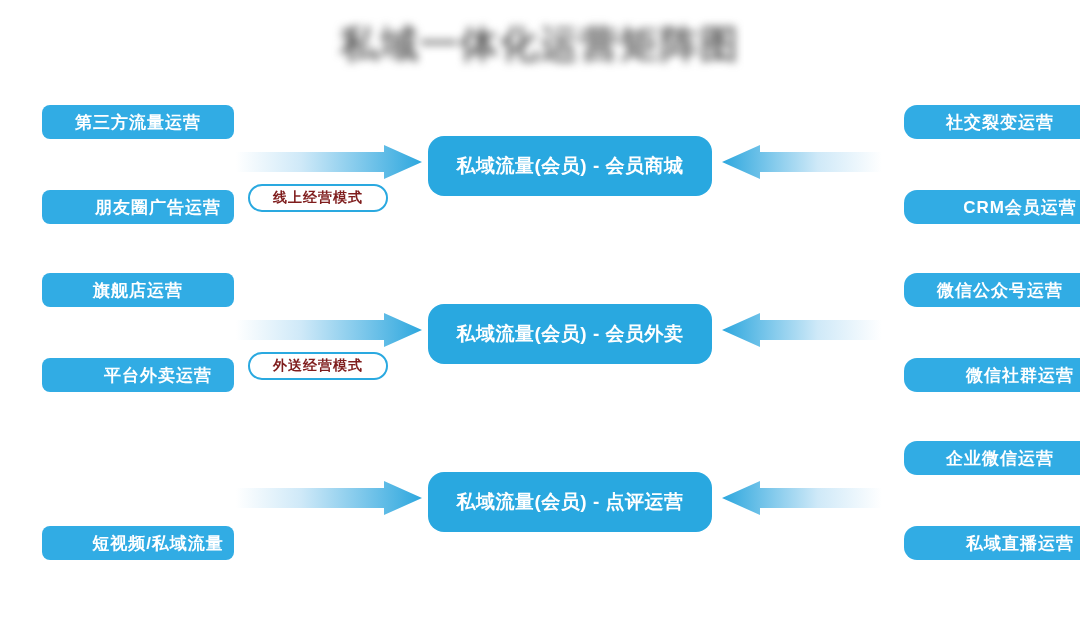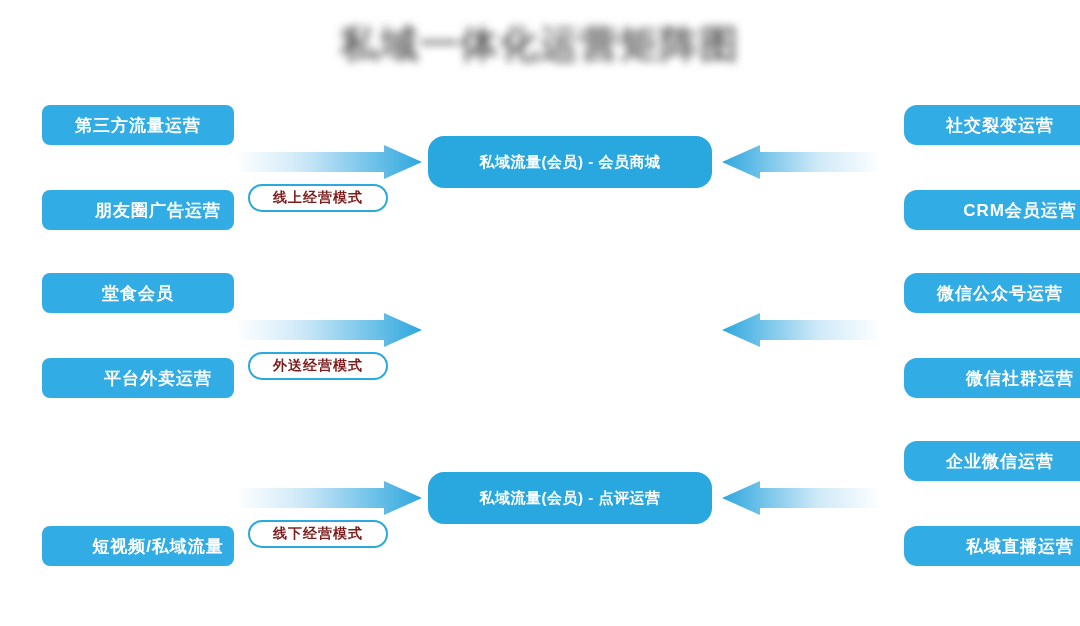--- a/index.html
+++ b/index.html
@@ -40,21 +40,21 @@
     height: 168px;
   }
   #flow-row-0 { top: 96px; }
   #flow-row-1 { top: 264px; }
   #flow-row-2 { top: 432px; }
 
   
   .side-box {
     position: absolute;
     width: 192px;
-    height: 40px;
+    height: 34px;
     border-radius: 8px;
     background: #31ace4;
     color: #ffffff;
     font-size: 17px;
     font-weight: bold;
     display: flex;
     align-items: center;
     justify-content: center;
     letter-spacing: 1px;
     box-sizing: border-box;
@@ -63,25 +63,25 @@
   .side-box.right { left: 904px; border-radius: 13px; }
   .side-box.top   { top: 9px; }
   .side-box.bot   { top: 94px; padding-left: 40px; }
 
   
   .hub-box {
     position: absolute;
     left: 428px;
     top: 40px;
     width: 284px;
-    height: 52px;
+    height: 60px;
     border-radius: 16px;
     background: #29a8e0;
     color: #ffffff;
-    font-size: 15px;
+    font-size: 19px;
     font-weight: bold;
     display: flex;
     align-items: center;
     justify-content: center;
     letter-spacing: 0.5px;
     box-sizing: border-box;
   }
 
   
   .arrow {
@@ -154,37 +154,38 @@
 
   <div class="mode-pill">线上经营模式</div>
 
   <div class="side-box right top">社交裂变运营</div>
 
   <div class="side-box right bot">CRM会员运营</div>
 </div>
 
 <div class="flow-row" id="flow-row-1">
 
-  <div class="side-box left top">堂食会员</div>
+  <div class="side-box left top">旗舰店运营</div>
 
   <div class="side-box left bot">平台外卖运营</div>
 
   <div class="arrow in">
     <svg viewBox="0 0 186 34" preserveAspectRatio="none">
       <defs>
         <linearGradient id="gradInB" x1="0" y1="0" x2="1" y2="0">
           <stop offset="0" stop-color="#ffffff"></stop>
           <stop offset="0.35" stop-color="#cfe9f8"></stop>
           <stop offset="1" stop-color="#2da7de"></stop>
         </linearGradient>
       </defs>
       <path d="M0,7 L148,7 L148,0 L186,17 L148,34 L148,27 L0,27 Z" fill="url(#gradInB)"></path>
     </svg>
   </div>
 
+  <div class="hub-box">私域流量(会员) - 会员外卖</div>
 
   <div class="arrow out">
     <svg viewBox="0 0 160 34" preserveAspectRatio="none">
       <defs>
         <linearGradient id="gradOutB" x1="0" y1="0" x2="1" y2="0">
           <stop offset="0" stop-color="#2da7de"></stop>
           <stop offset="0.6" stop-color="#cfe9f8"></stop>
           <stop offset="1" stop-color="#ffffff"></stop>
         </linearGradient>
       </defs>
@@ -225,18 +226,17 @@
         <linearGradient id="gradOutC" x1="0" y1="0" x2="1" y2="0">
           <stop offset="0" stop-color="#2da7de"></stop>
           <stop offset="0.6" stop-color="#cfe9f8"></stop>
           <stop offset="1" stop-color="#ffffff"></stop>
         </linearGradient>
       </defs>
       <path d="M160,7 L38,7 L38,0 L0,17 L38,34 L38,27 L160,27 Z" fill="url(#gradOutC)"></path>
     </svg>
   </div>
 
-  <div class="mode-pill">线下经营模式</div>
 
   <div class="side-box right top">企业微信运营</div>
 
   <div class="side-box right bot">私域直播运营</div>
 </div>
 
 </body></html>

